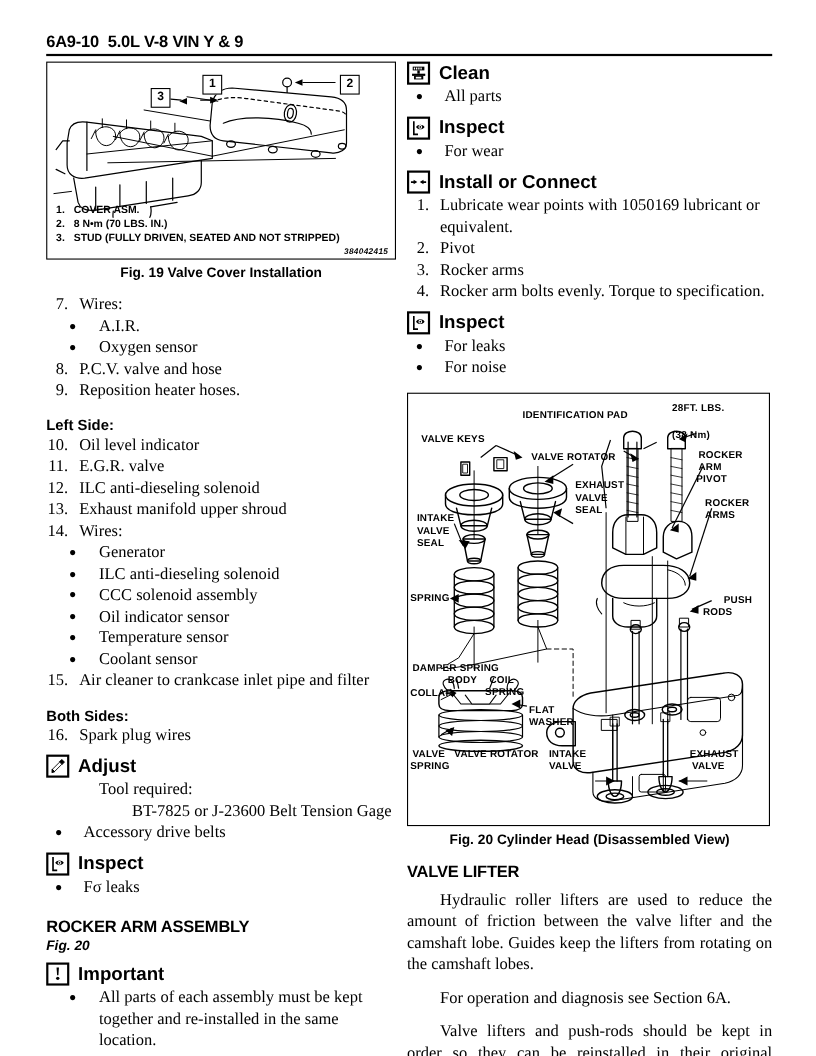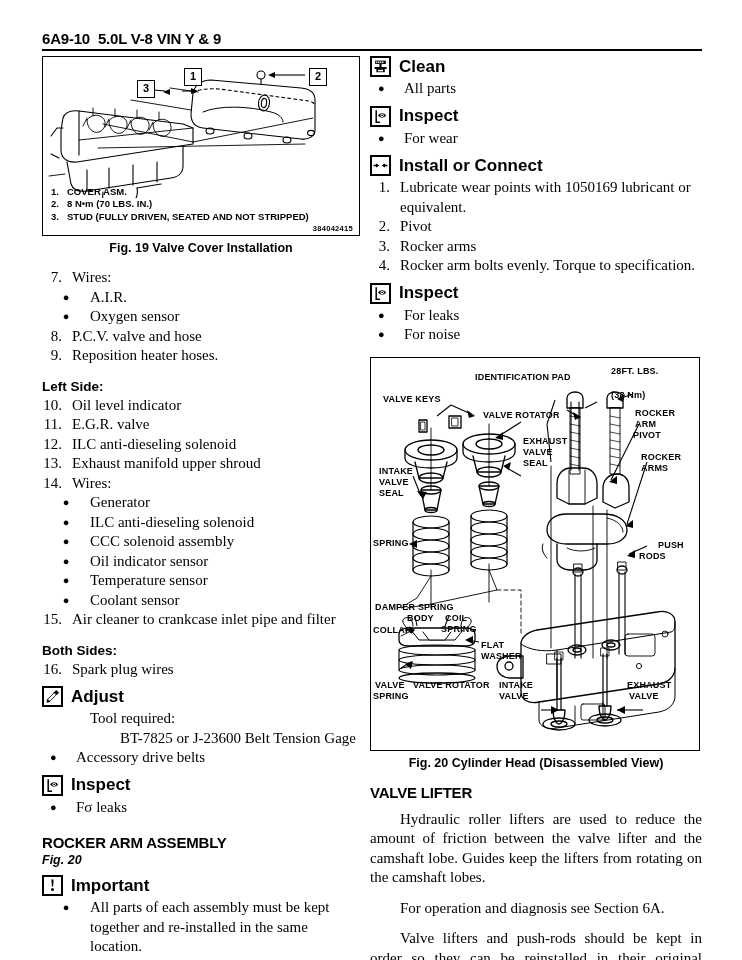--- a/index.html
+++ b/index.html
@@ -87,20 +87,21 @@
     width: 16px;
     flex: none;
   }
   .fig-partno {
     font-family: "Liberation Sans", "DejaVu Sans", sans-serif;
     font-weight: bold;
     font-size: 7.5px;
     text-align: center;
     padding-right: 6px;
     letter-spacing: 0.3px;
+    font-style: italic;
   }
 
   
   h2.sec-head {
     font-family: "Liberation Sans", "DejaVu Sans", sans-serif;
     font-weight: bold;
     font-size: 15px;
     margin: 0;
     padding: 0;
     line-height: 19px;

